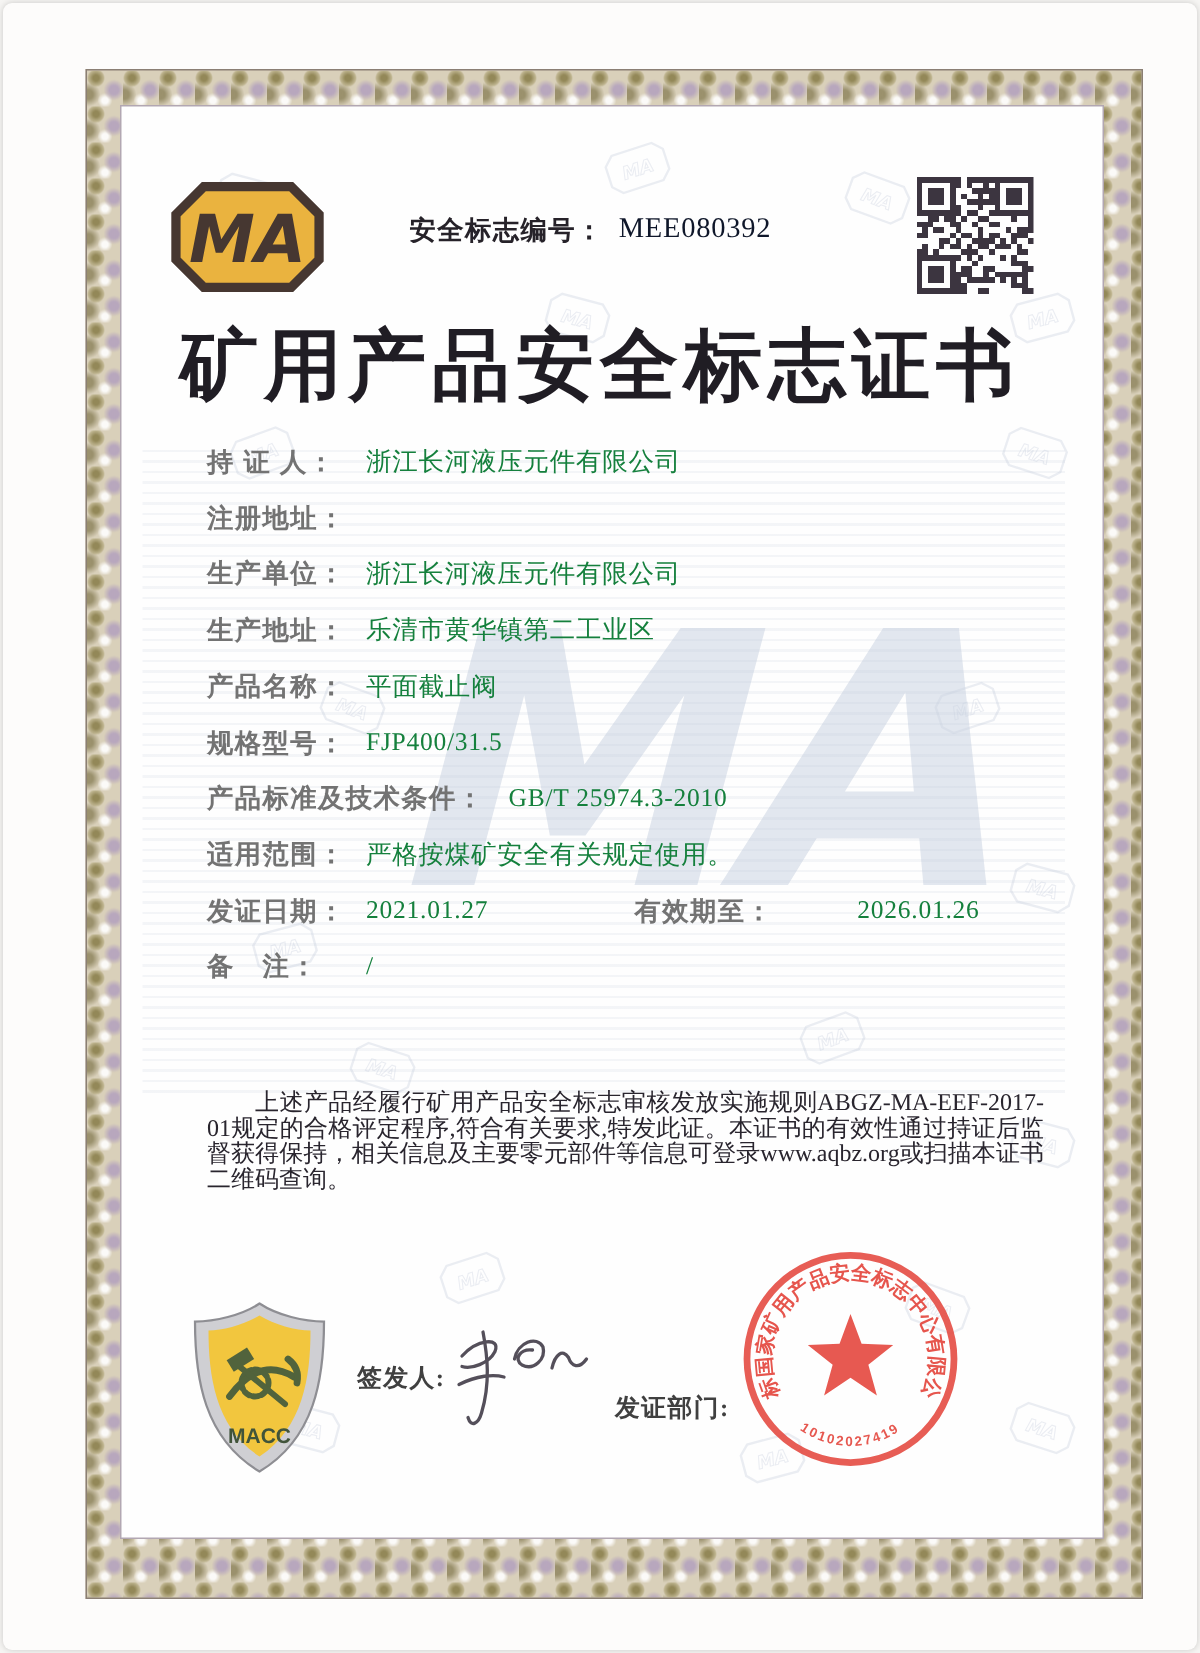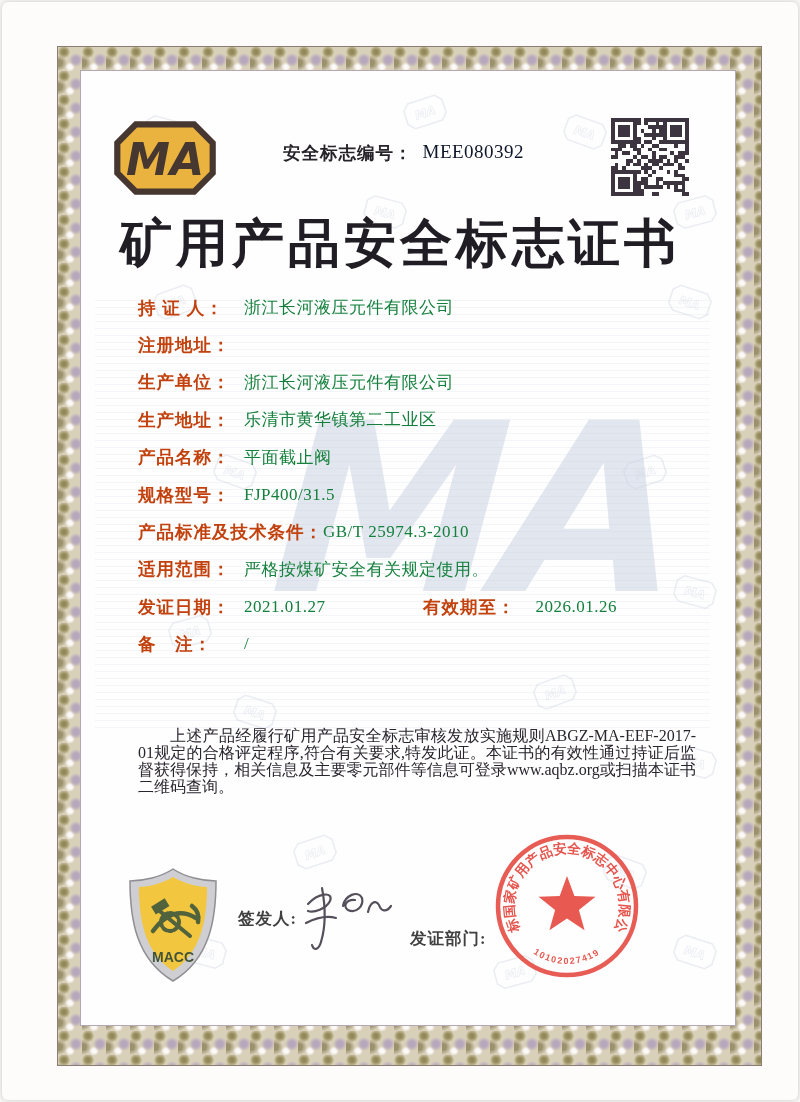--- a/index.html
+++ b/index.html
@@ -29,38 +29,38 @@
                font-family:"DejaVu Sans", sans-serif; font-weight:bold; font-style:italic;
                font-size:235px; line-height:235px; letter-spacing:-8px;
                color:rgba(203,212,226,.55); transform:skewX(-4deg); }
   .scanlines { position:absolute; left:95px; top:300px; width:615px; height:430px; z-index:1;
                background:repeating-linear-gradient(180deg, rgba(188,198,214,.16) 0 1.5px, rgba(0,0,0,0) 1.5px 7px); }
 
   .content { position:absolute; left:0; top:0; width:800px; height:1102px; z-index:2; }
 
   
   .ma-logo { position:absolute; left:112px; top:119px; }
-  .cert-no { position:absolute; left:283px; top:141px; display:flex; align-items:flex-start; }
+  .cert-no { position:absolute; left:273px; top:141px; display:flex; align-items:center; }
   .cert-no .lbl { font-size:17.5px; font-weight:bold; color:#262229; letter-spacing:1px; }
   .cert-no .val { font-family:"Liberation Serif", serif; font-size:19px; color:#0f172a; margin-left:10px; letter-spacing:.5px; }
   .qr { position:absolute; left:611px; top:118px; }
 
   .title { position:absolute; left:0; top:209px; width:800px; text-align:center;
            font-family:"Liberation Serif", serif; font-weight:bold; font-size:52px;
            color:#201d24; letter-spacing:4px; }
 
   
   .fields { position:absolute; left:138px; top:289px; width:560px; }
   .frow { height:37.4px; display:flex; align-items:center; }
-  .flabel { font-size:17.5px; font-weight:bold; color:#c2410c; letter-spacing:1px;
+  .flabel { font-size:17.5px; font-weight:bold; color:#737373; letter-spacing:1px;
             min-width:106px; flex:none; }
-  .frow.long .flabel { min-width:0; }
+  .frow.long .flabel { min-width:0; margin-right:16px; }
   .fvalue { font-family:"Liberation Serif", serif; font-size:17px; color:#15803d; letter-spacing:.5px; }
   .fvalue.w { width:179px; flex:none; }
-  .fvalue.v2 { margin-left:20px; }
+  .fvalue.v2 { margin-left:56px; }
 
   .statement { position:absolute; left:138px; top:727px; width:558px;
                font-family:"Liberation Serif", serif; font-size:16px; line-height:17px;
                color:#29252e; text-align:justify; text-indent:2em; }
 
   
   .shield { position:absolute; left:126px; top:866px; }
   .signer-label, .dept-label { position:absolute; font-family:"Liberation Serif", serif;
                font-weight:bold; font-size:16.5px; color:#404040; letter-spacing:1px; }
   .signer-label { left:238px; top:908px; }

